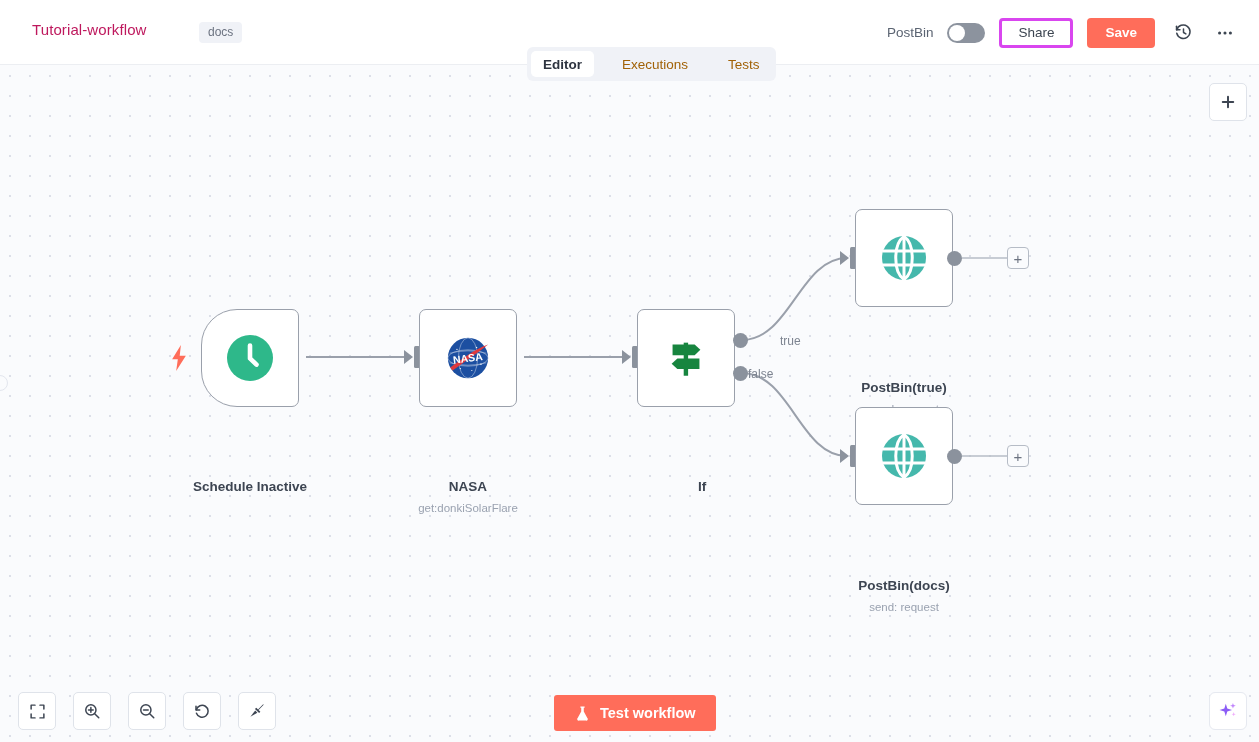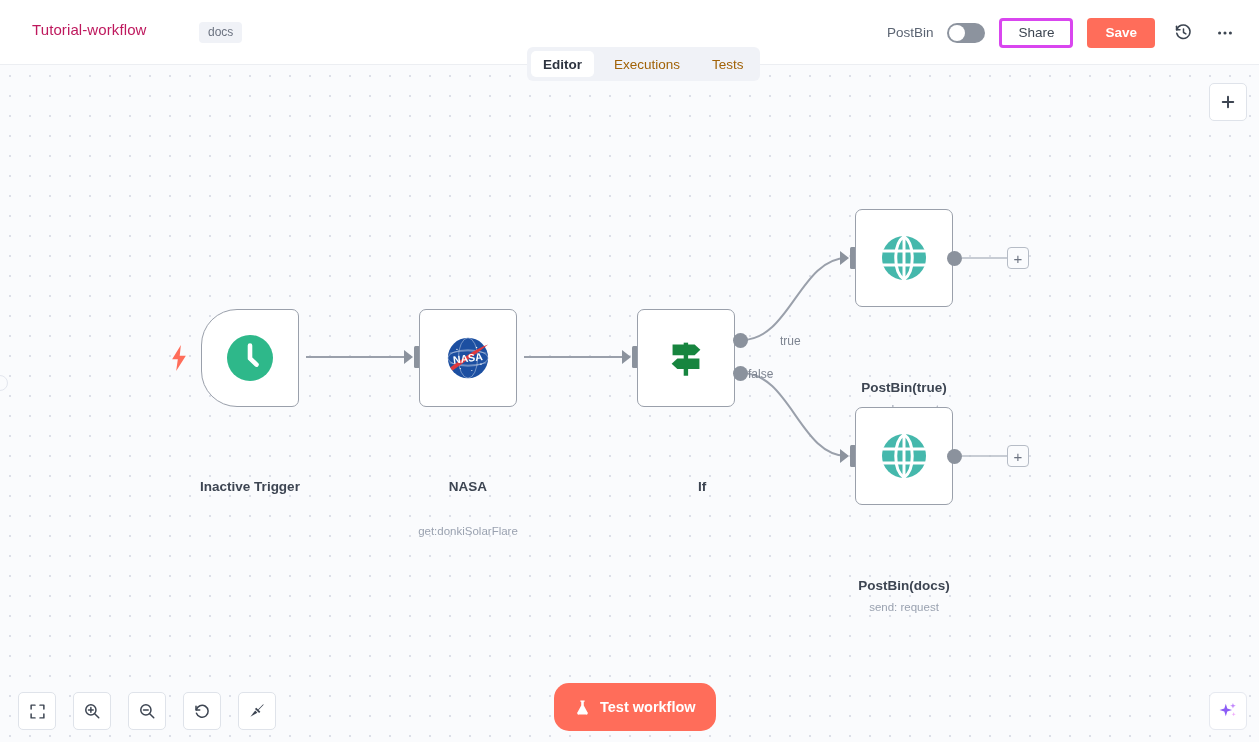--- a/index.html
+++ b/index.html
@@ -61,21 +61,21 @@
   .icon-btn-plain {
     width: 28px; height: 28px; display: flex; align-items: center;
     justify-content: center; background: transparent; border: none;
     cursor: pointer; color: #3c4551;
   }
 
   
   #tabs {
     position: absolute; left: 527px; top: 47px;
     height: 34px; background: #f0f2f7; border-radius: 6px;
-    display: flex; align-items: center; padding: 4px; gap: 8px;
+    display: flex; align-items: center; padding: 4px; gap: 16px;
     z-index: 45;
   }
   .tab {
     height: 26px; padding: 0 12px; border-radius: 5px;
     display: flex; align-items: center; font-size: 13.5px;
     color: #a16207; cursor: pointer; background: transparent;
     border: none; font-family: inherit;
   }
   .tab.active { background: #ffffff; color: #2e3440; font-weight: 600; }
 
@@ -152,21 +152,21 @@
     display: flex; gap: 17px; z-index: 30;
   }
   .tool-btn {
     width: 38px; height: 38px; border: 1px solid #dfe3ea;
     border-radius: 5px; background: #ffffff; cursor: pointer;
     display: flex; align-items: center; justify-content: center;
     color: #3d4552; padding: 0;
   }
   #test-workflow-btn {
     position: absolute; left: 554px; bottom: 11px;
-    height: 48px; padding: 0 20px; border: none; border-radius: 15px;
+    height: 36px; padding: 0 20px; border: none; border-radius: 3px;
     background: #ff6d5a; color: #fff; font-size: 14.5px; font-weight: 700;
     font-family: inherit; cursor: pointer;
     display: flex; align-items: center; gap: 9px; z-index: 30;
   }
   #ai-btn {
     position: absolute; right: 12px; bottom: 12px;
     width: 38px; height: 38px; border: 1px solid #e6e9f0;
     border-radius: 6px; background: #ffffff; cursor: pointer;
     display: flex; align-items: center; justify-content: center; z-index: 30;
   }
@@ -263,21 +263,21 @@
       <svg width="18" height="26" viewBox="0 0 14 22" fill="#ff6d5a">
         <path d="M8.6 0 L1.2 12 H6 L4.6 22 L12.8 9.2 H7.6 Z"></path>
       </svg>
     </div>
     <div class="node trigger" style="left:201px; top:244px;">
       <svg width="48" height="48" viewBox="0 0 48 48">
         <circle cx="24" cy="24" r="23" fill="#2eb88a"></circle>
         <path d="M24 11.5 V24.4 L30.5 30.6" stroke="#ffffff" stroke-width="4.6" fill="none" stroke-linecap="round" stroke-linejoin="round"></path>
       </svg>
     </div>
-    <div class="node-label" style="left:140px; top:414px;">Inactive Trigger</div>
+    <div class="node-label" style="left:140px; top:414px;">Schedule Inactive</div>
 
     <div class="node" style="left:419px; top:244px;">
       <svg width="48" height="48" viewBox="0 0 100 100">
         <circle cx="50" cy="50" r="42" fill="#1c4fa1"></circle>
         <g fill="none" stroke="#ffffff" stroke-width="1.1" opacity="0.75">
           <ellipse cx="50" cy="50" rx="42" ry="17"></ellipse>
           <ellipse cx="50" cy="50" rx="20" ry="42"></ellipse>
           <path d="M12 40 Q50 30 88 40"></path>
           <path d="M12 60 Q50 70 88 60"></path>
         </g>
@@ -286,21 +286,21 @@
           <circle cx="68" cy="28" r="1.3"></circle>
           <circle cx="77" cy="63" r="1.4"></circle>
           <circle cx="34" cy="72" r="1.3"></circle>
           <circle cx="58" cy="76" r="1.2"></circle>
         </g>
         <path d="M13 70 C40 50 62 33 92 22 C66 42 44 58 18 76 Z" fill="#e03a3e"></path>
         <text x="50" y="58" font-family="'Liberation Sans', sans-serif" font-size="22" font-weight="bold" fill="#ffffff" text-anchor="middle" transform="rotate(-7 50 54)">NASA</text>
       </svg>
     </div>
     <div class="node-label" style="left:358px; top:414px;">NASA</div>
-    <div class="node-sublabel" style="left:358px; top:437px;margin-top:23px;">get:donkiSolarFlare</div>
+    <div class="node-sublabel" style="left:358px; top:437px;">get:donkiSolarFlare</div>
 
     <div class="node" style="left:637px; top:244px;">
       <svg width="46" height="46" viewBox="0 0 48 48">
         <path d="M10 10 H33 L39 15.5 L33 21 H10 Z" fill="#17853f"></path>
         <path d="M15 24.5 H38 V35.5 H15 L9 30 Z" fill="#17853f"></path>
         <rect x="21.6" y="8" width="4.6" height="5" fill="#17853f"></rect>
         <rect x="21.6" y="20.5" width="4.6" height="5" fill="#17853f"></rect>
         <rect x="21.6" y="35" width="4.6" height="7.5" fill="#17853f"></rect>
       </svg>
     </div>

